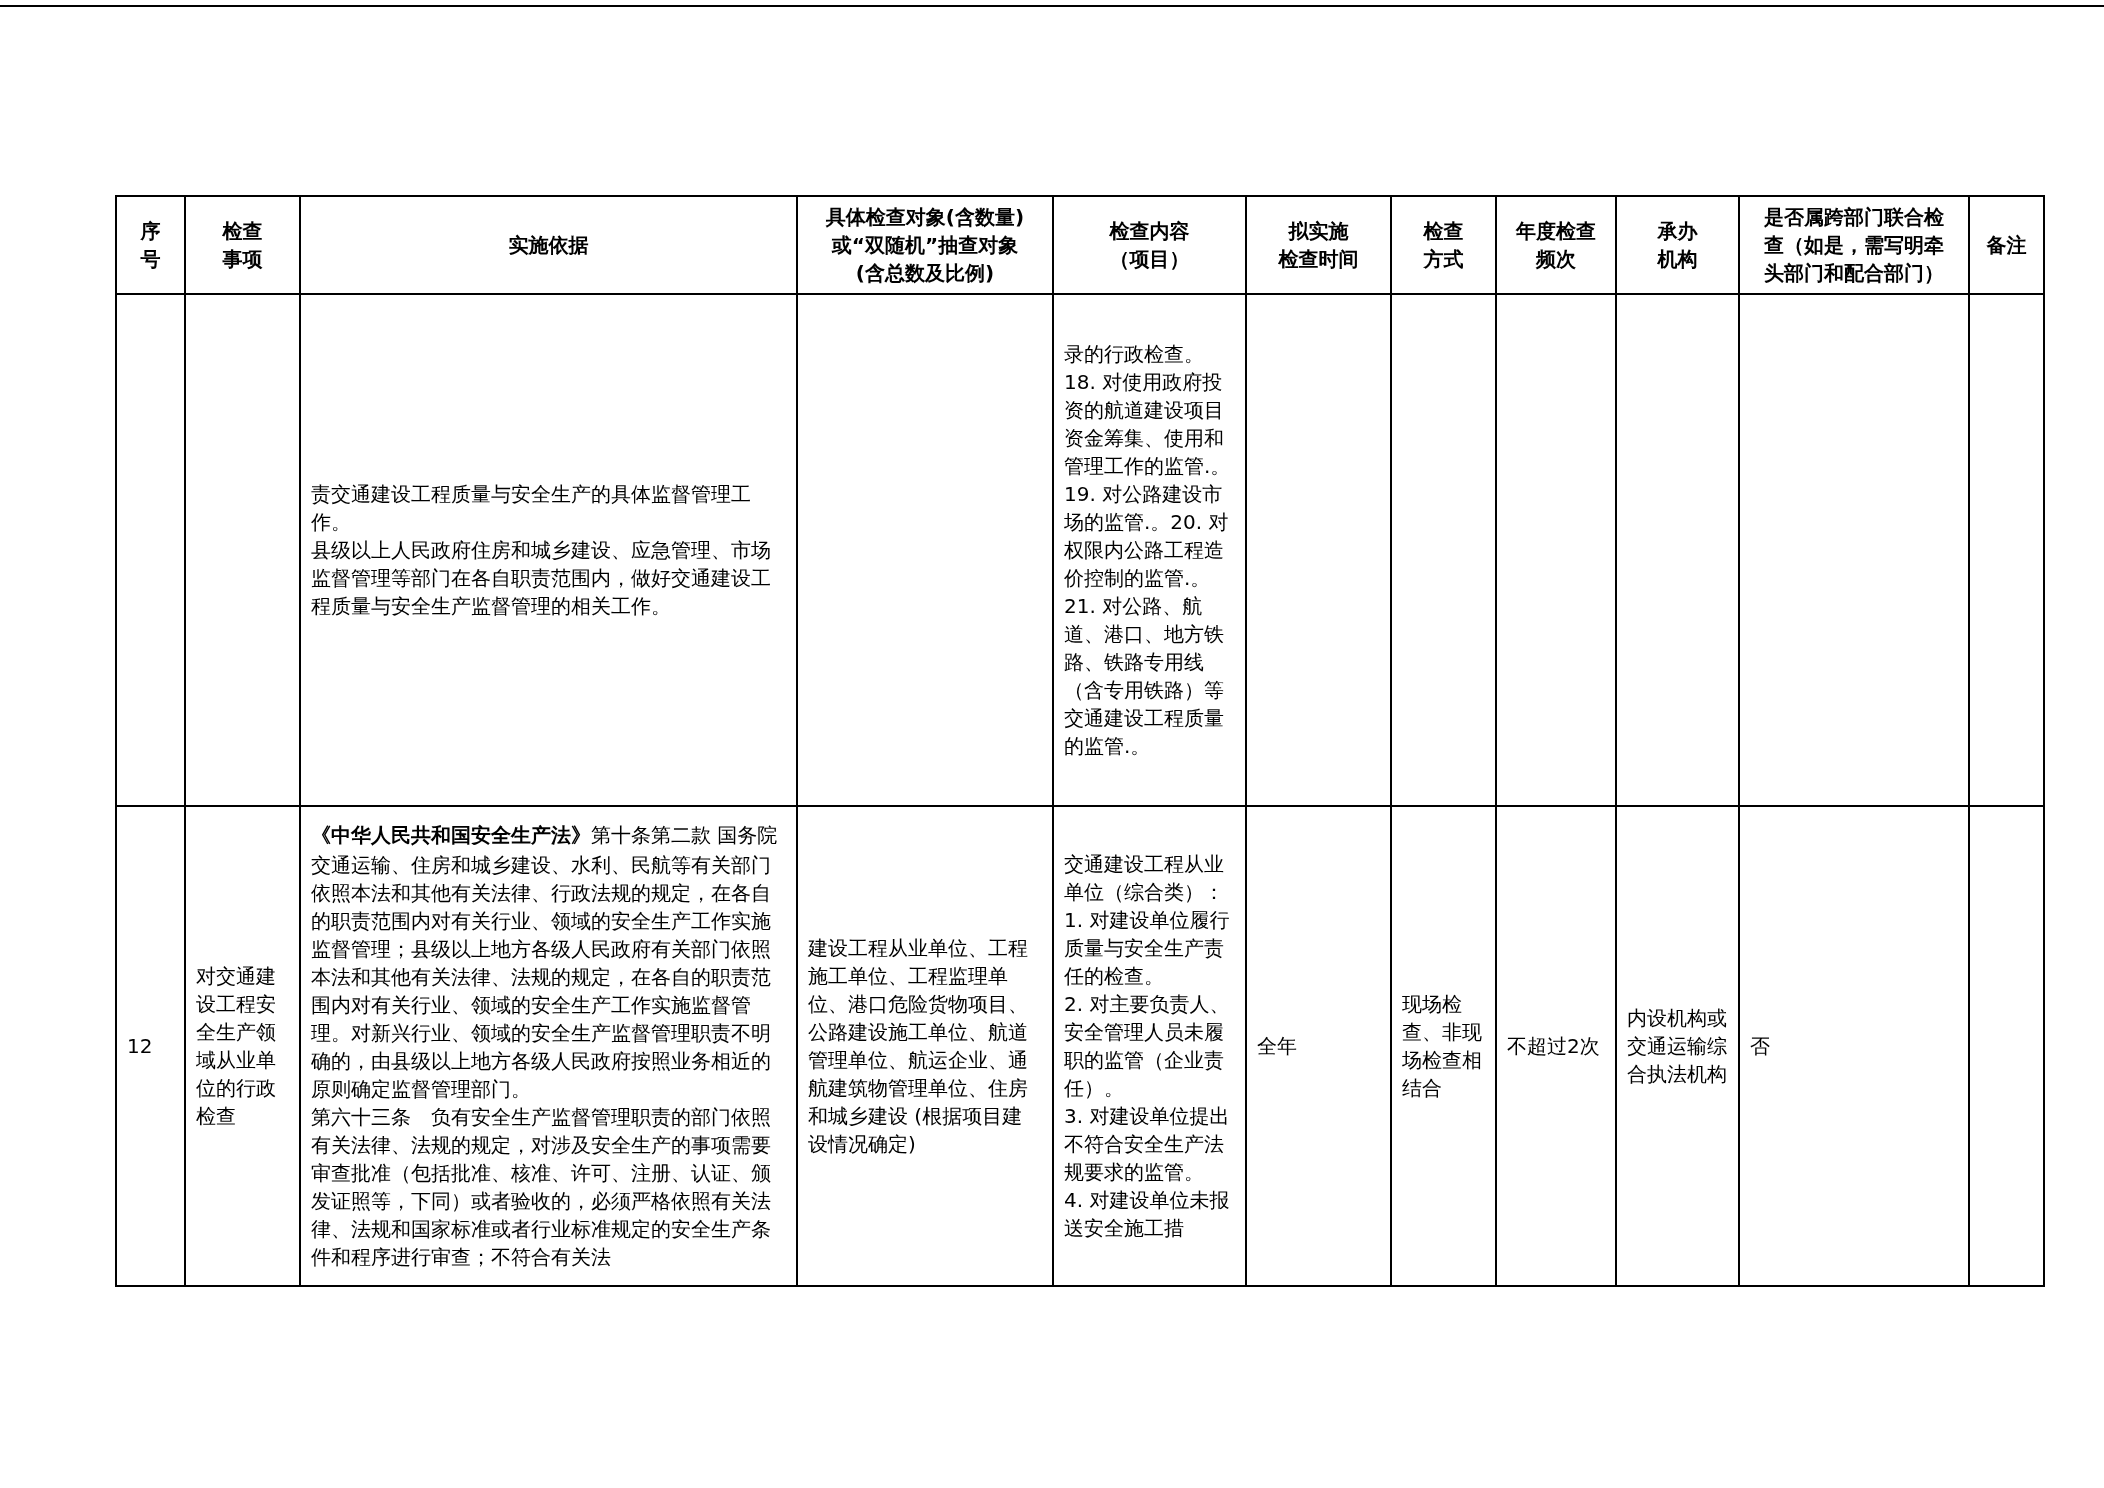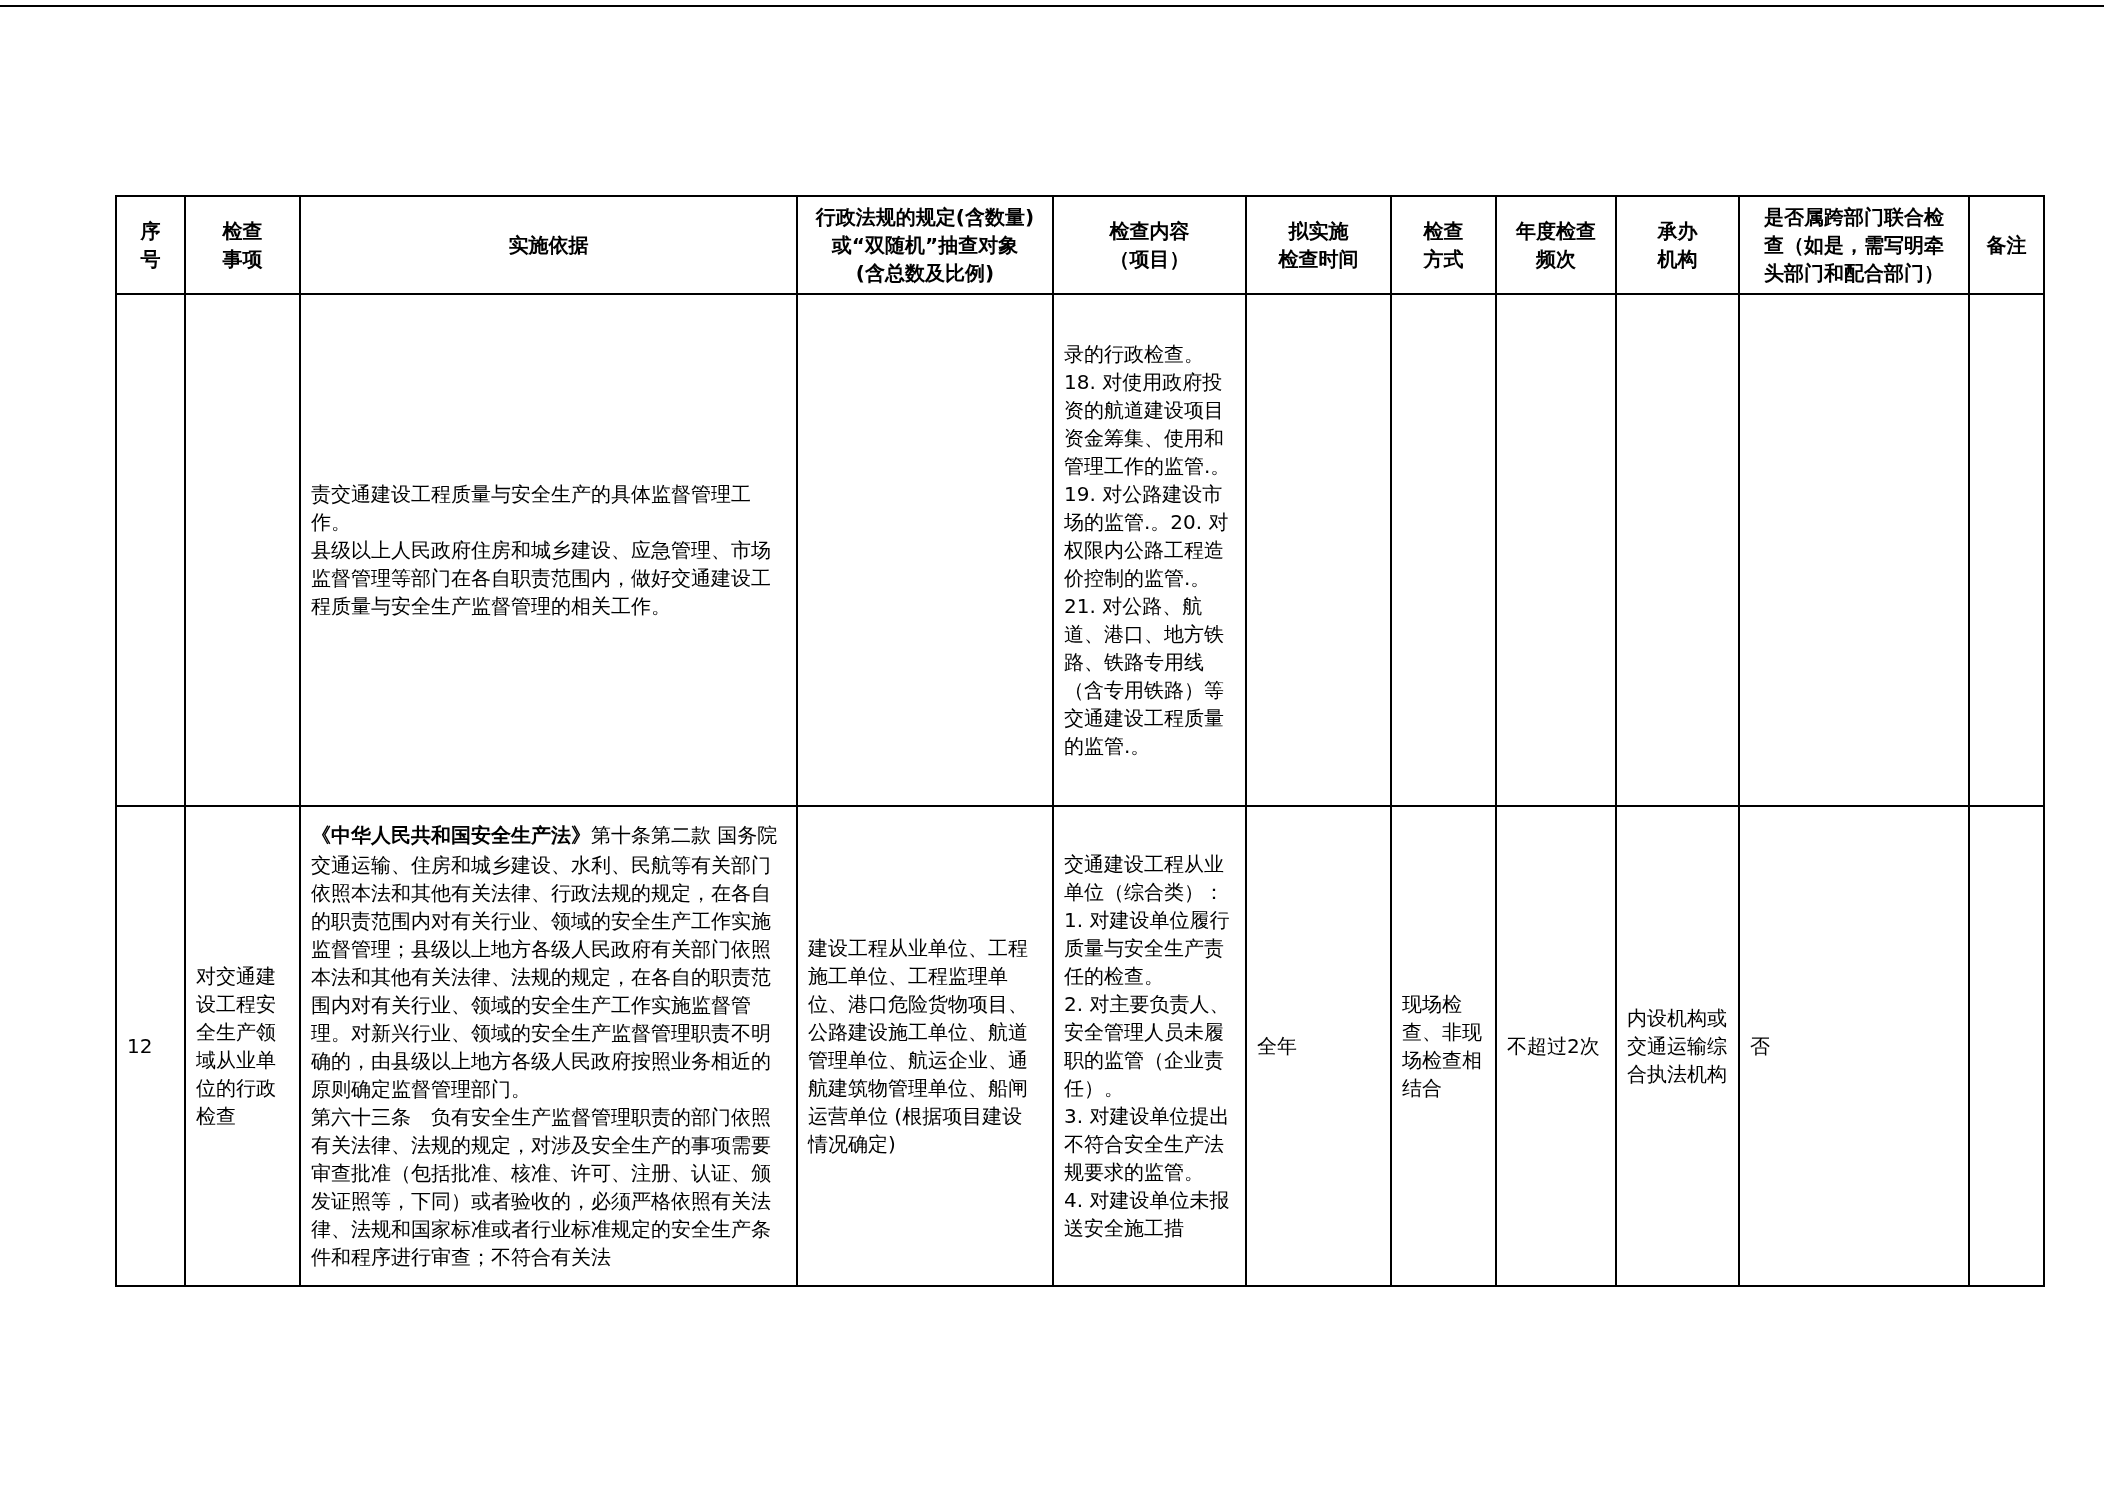--- a/index.html
+++ b/index.html
@@ -77,21 +77,21 @@
         <col class="c10">
     </colgroup>
 
     <tbody>
         <tr class="hdr">
       <th>序
 号</th>
       <th>检查
 事项</th>
       <th>实施依据</th>
-      <th>行政法规的规定(含数量)
+      <th>具体检查对象(含数量)
 或“双随机”抽查对象
 (含总数及比例)</th>
       <th>检查内容
 （项目）</th>
       <th>拟实施
 检查时间</th>
       <th>检查
 方式</th>
       <th>年度检查
 频次</th>
@@ -119,21 +119,21 @@
       <td class="cell-jigou"></td>
       <td class="center"></td>
       <td class="center"></td>
     </tr>
 
     <tr class="r2">
       <td class="center">12</td>
       <td class="cell-shixiang">对交通建设工程安全生产领域从业单位的行政检查</td>
       <td class="vtop just"><b>《中华人民共和国安全生产法》</b><span>第十条第二款 国务院交通运输、住房和城乡建设、水利、民航等有关部门依照本法和其他有关法律、行政法规的规定，在各自的职责范围内对有关行业、领域的安全生产工作实施监督管理；县级以上地方各级人民政府有关部门依照本法和其他有关法律、法规的规定，在各自的职责范围内对有关行业、领域的安全生产工作实施监督管理。对新兴行业、领域的安全生产监督管理职责不明确的，由县级以上地方各级人民政府按照业务相近的原则确定监督管理部门。
 第六十三条　负有安全生产监督管理职责的部门依照有关法律、法规的规定，对涉及安全生产的事项需要审查批准（包括批准、核准、许可、注册、认证、颁发证照等，下同）或者验收的，必须严格依照有关法律、法规和国家标准或者行业标准规定的安全生产条件和程序进行审查；不符合有关法</span></td>
-      <td class="just">建设工程从业单位、工程施工单位、工程监理单位、港口危险货物项目、公路建设施工单位、航道管理单位、航运企业、通航建筑物管理单位、船闸运营单位 (根据项目建设情况确定)</td>
+      <td class="just">建设工程从业单位、工程施工单位、工程监理单位、港口危险货物项目、公路建设施工单位、航道管理单位、航运企业、通航建筑物管理单位、住房和城乡建设 (根据项目建设情况确定)</td>
       <td class="vtop just cell-neirong"><div class="bold-lead">交通建设工程从业单位（综合类）：</div><span>1. 对建设单位履行质量与安全生产责任的检查。
 2. 对主要负责人、安全管理人员未履职的监管（企业责任）。
 3. 对建设单位提出不符合安全生产法规要求的监管。
 4. 对建设单位未报送安全施工措</span></td>
       <td class="center">全年</td>
       <td class="cell-fangshi">现场检查、非现场检查相结合</td>
       <td class="cell-pinci">不超过2次</td>
       <td class="cell-jigou">内设机构或交通运输综合执法机构</td>
       <td class="center">否</td>
       <td class="center"></td>

